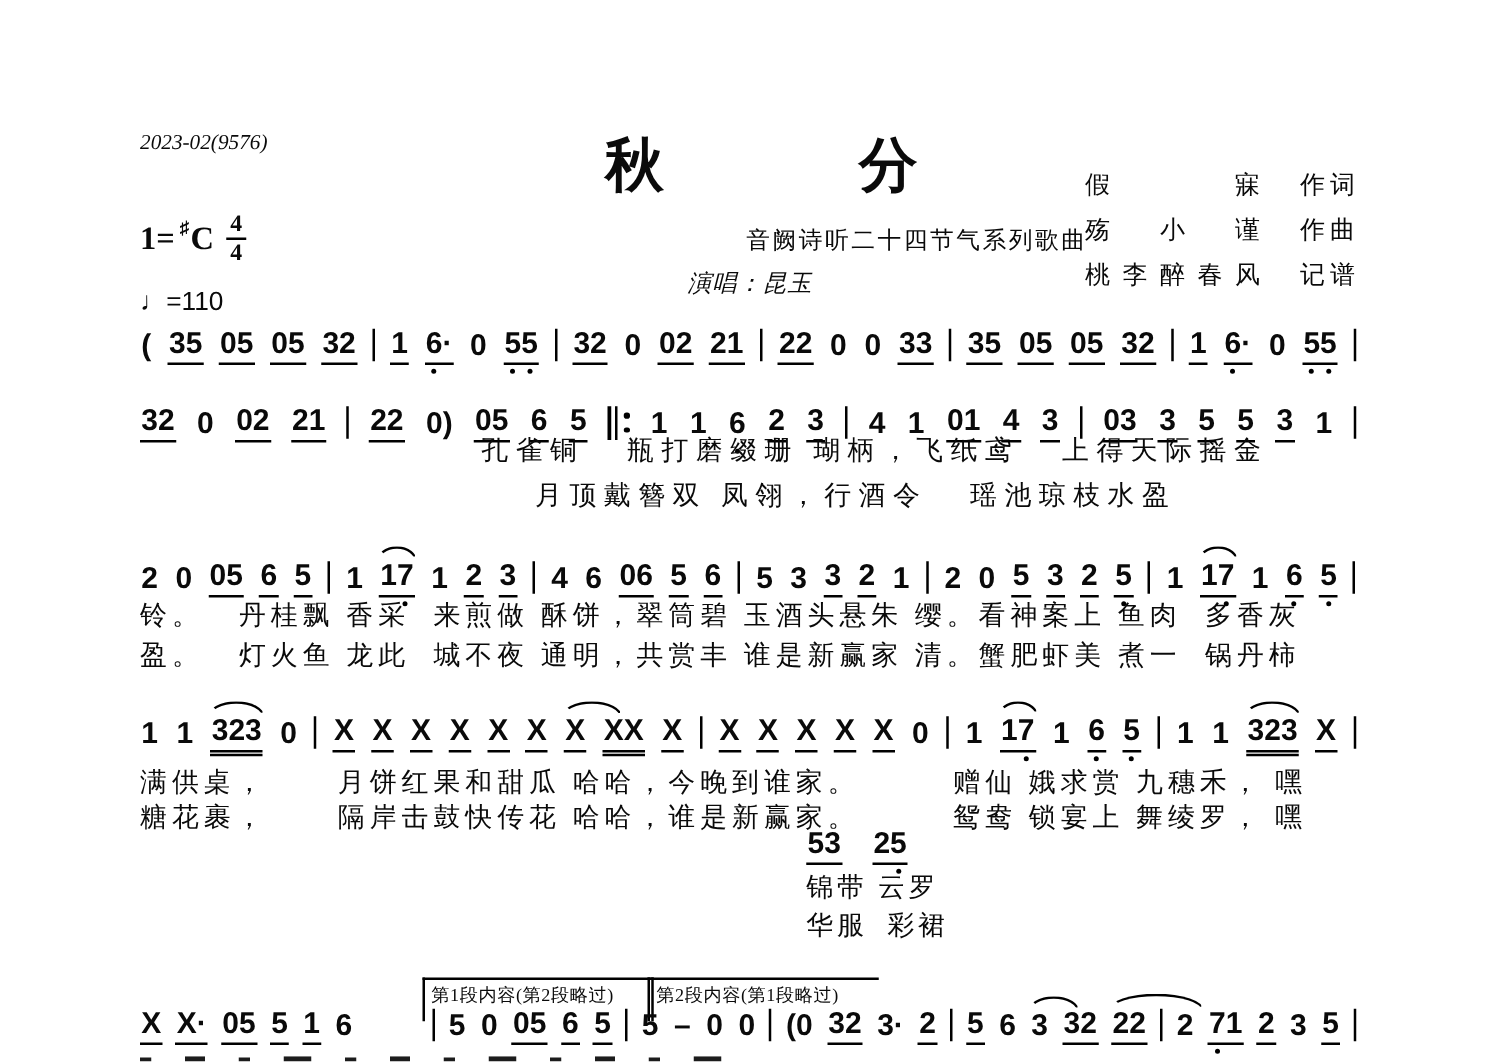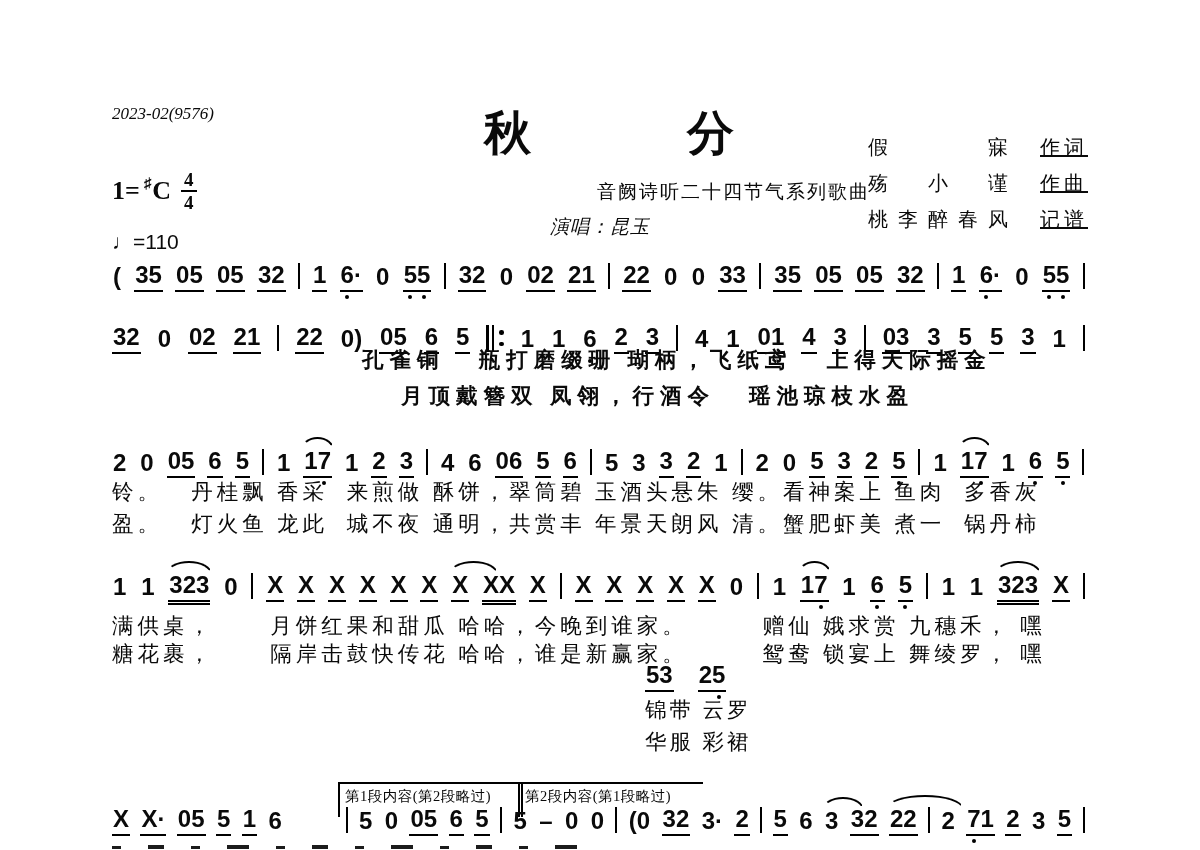--- a/index.html
+++ b/index.html
@@ -15,21 +15,21 @@
   #singer{left:330px;top:214px;width:540px;text-align:center;font-size:19px;letter-spacing:1px;font-style:italic;}
   #keysig{left:112px;top:170px;font-weight:bold;font-size:26px;display:flex;align-items:center;line-height:1;}
   #keysig .acc{font-size:15px;vertical-align:top;position:relative;top:-8px;margin:0 1px 0 4px;}
   .meter{display:inline-flex;flex-direction:column;align-items:center;margin-left:10px;font-size:19px;line-height:1;}
   .meter .mt{border-bottom:2px solid #000;padding:0 3px 1px;}
   .meter .mb{padding-top:1px;}
   #tempo{left:112px;top:218px;font-size:21px;font-family:"Liberation Sans",sans-serif;margin-top:12px;}
   #credits{left:868px;top:134px;width:220px;display:flex;flex-direction:column;gap:9px;font-size:20px;}
   .crow{display:flex;align-items:baseline;}
   .cname{width:148px;display:inline-flex;justify-content:space-between;}
-  .crole{margin-left:32px;letter-spacing:4px;white-space:nowrap;text-decoration:underline;}
+  .crole{margin-left:32px;letter-spacing:4px;white-space:nowrap;}
 
   
   .mline{left:112px;width:973px;height:40px;display:flex;justify-content:space-between;
          align-items:flex-end;font-family:"Liberation Sans",sans-serif;font-weight:bold;font-size:24px;}
   #mline-0{top:252px;} #mline-1{top:314px;} #mline-2{top:438px;} #mline-3{top:562px;} #mline-5{top:796px;}
   #mline-4{left:645px;top:658px;width:110px;height:34px;display:flex;gap:24px;justify-content:flex-start;
            font-family:"Liberation Sans",sans-serif;font-weight:bold;font-size:24px;align-items:flex-end;}
   .note{position:relative;display:inline-flex;line-height:1;padding:0 1px 3px;}
   .note.u1{border-bottom:2px solid #000;}
   .ch{position:relative;display:inline-block;line-height:1;}
@@ -40,28 +40,28 @@
   .arcw{right:auto;width:250%;}
   .bar{width:2px;height:26px;background:#000;margin-bottom:3px;}
   .rep{display:inline-flex;align-items:center;gap:3px;height:30px;margin-bottom:1px;}
   .rv{width:2.5px;height:27px;background:#000;}
   .rd{display:flex;flex-direction:column;gap:7px;margin-left:2px;}
   .rd i{width:4.5px;height:4.5px;border-radius:50%;background:#000;}
   .msp{flex:0 0 auto;}
 
   
   .lyr{white-space:pre;font-size:21.5px;line-height:1;}
-  #lyr-v1a{left:362px;top:350px;letter-spacing:6px;font-weight:bold;}
-  #lyr-v1b{left:401px;top:386px;letter-spacing:6px;font-weight:bold;}
+  #lyr-v1a{left:385px;top:350px;letter-spacing:6px;}
+  #lyr-v1b{left:428px;top:386px;letter-spacing:6px;}
   #lyr-r3a{left:112px;top:482px;width:980px;letter-spacing:4px;}
   #lyr-r3b{left:112px;top:514px;width:980px;letter-spacing:4px;}
   #lyr-r4a{left:112px;top:616px;width:980px;letter-spacing:4px;}
   #lyr-r4b{left:112px;top:644px;width:980px;letter-spacing:4px;}
   #lyr-mid1{left:645px;top:700px;letter-spacing:3px;}
-  #lyr-mid2{left:645px;top:732px;letter-spacing:3px;}
+  #lyr-mid2{left:645px;top:732px;letter-spacing:3px;font-family:Liberation Mono, monospace;}
 
   
   .volta{top:782px;height:30px;border-top:2px solid #000;border-left:2px solid #000;
          font-size:14.5px;padding:3px 0 0 5px;white-space:nowrap;letter-spacing:0.5px;}
   #volta-1{left:338px;width:176px;border-right:2px solid #000;}
   #volta-2{left:518px;width:178px;}
 
   
   #clip-row{left:112px;top:845px;width:760px;height:5px;display:flex;gap:27px;overflow:hidden;}
   #clip-row i{flex:0 0 auto;height:4px;background:#1c1c1c;width:16px;}
@@ -426,21 +426,21 @@
     <span class="note u1">
       <span class="ch">6<i class="ld"></i></span>
     </span>
     <span class="note u1">
       <span class="ch">5<i class="ld"></i></span>
     </span>
     <span class="bar"></span>
   </div>
 
 <div class="abs lyr" id="lyr-r3a">铃。   丹桂飘 香采  来煎做 酥饼，翠筒碧 玉酒头悬朱 缨。看神案上 鱼肉  多香灰</div>
-<div class="abs lyr" id="lyr-r3b">盈。   灯火鱼 龙此  城不夜 通明，共赏丰 年景天朗风 清。蟹肥虾美 煮一  锅丹柿</div>
+<div class="abs lyr" id="lyr-r3b">盈。   灯火鱼 龙此  城不夜 通明，共赏丰 谁是新赢家 清。蟹肥虾美 煮一  锅丹柿</div>
 
 <div class="abs mline" id="mline-3">
     <span class="note">
       <span class="ch">1</span>
     </span>
     <span class="note">
       <span class="ch">1</span>
     </span>
     <span class="note u1">
       <span class="ch">3</span>

